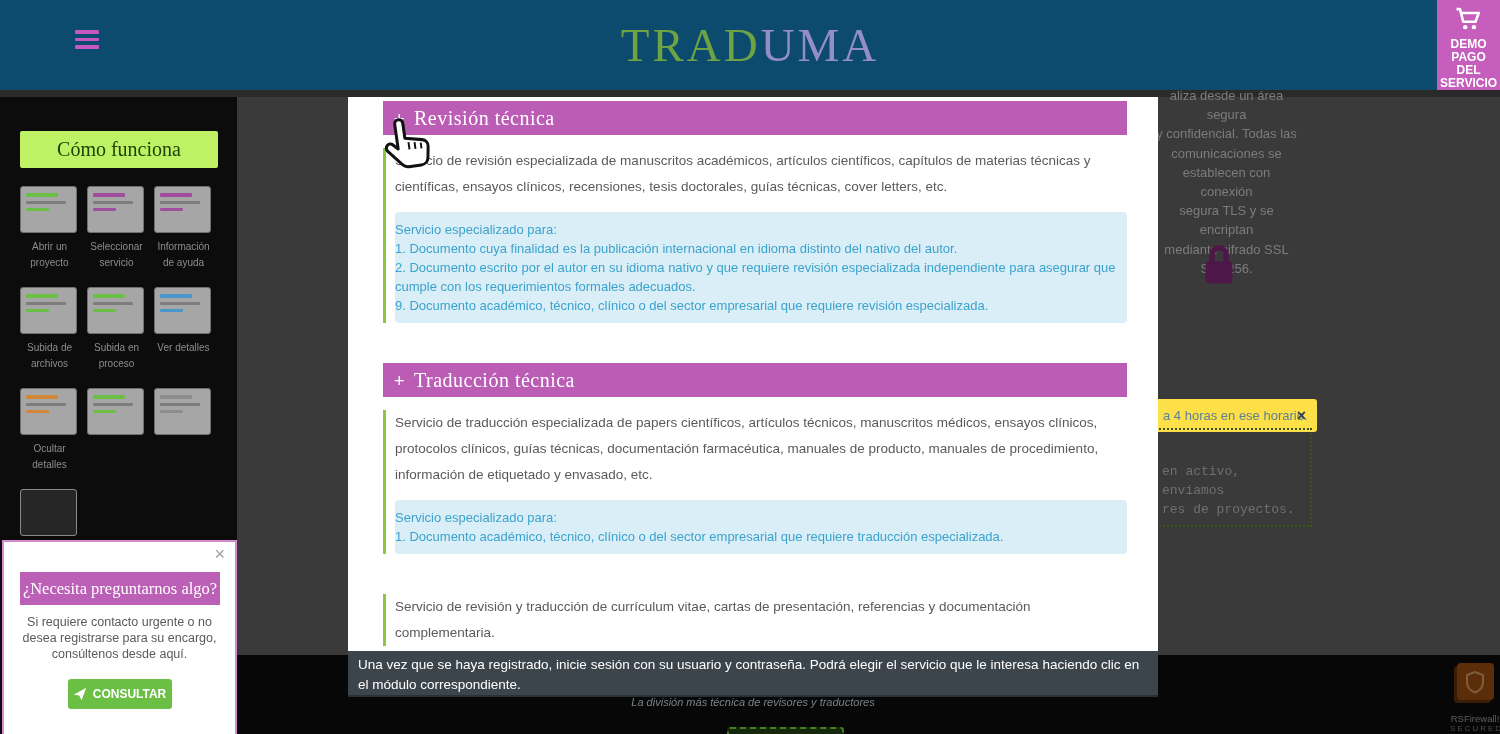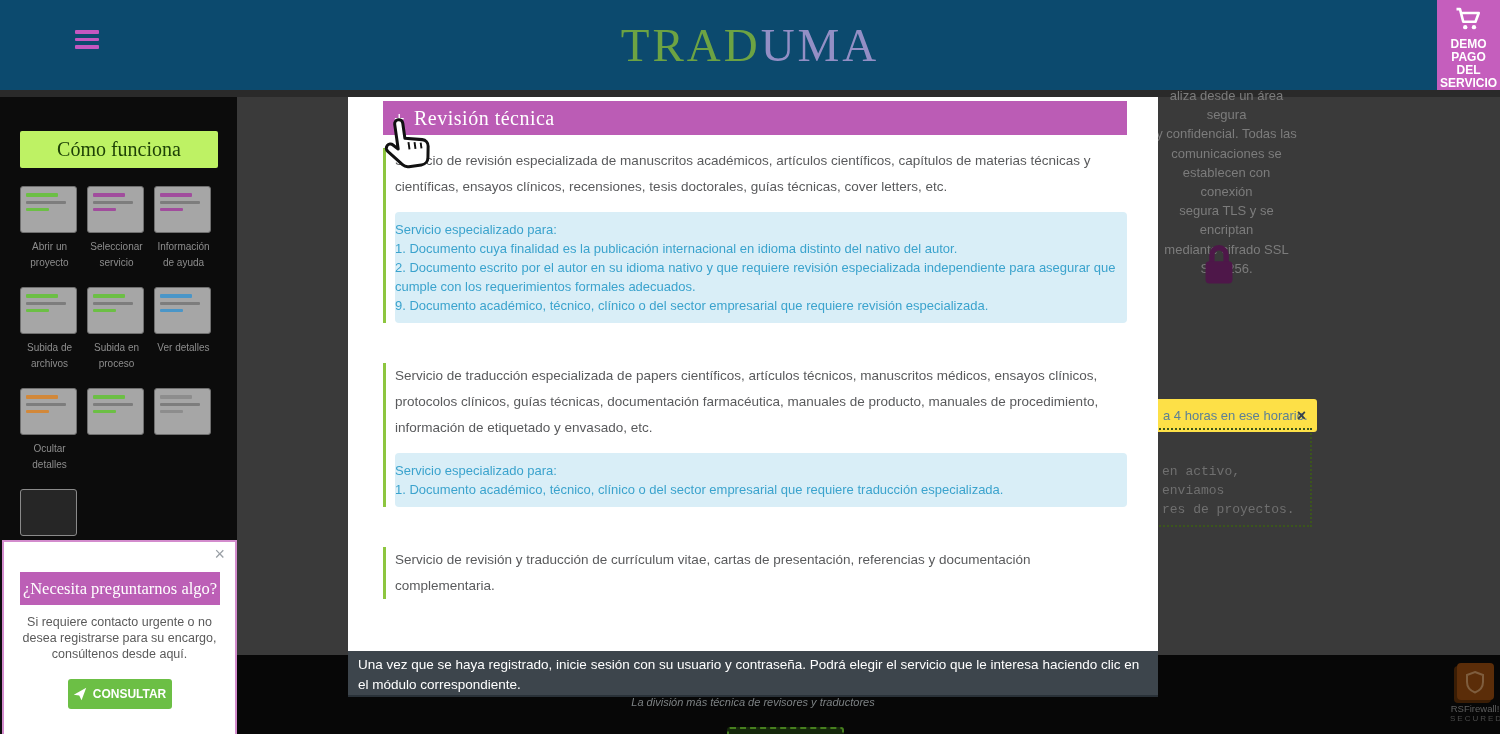--- a/index.html
+++ b/index.html
@@ -36,21 +36,21 @@
     z-index:4;color:#6f6f6f;font-size:13px;line-height:19px;padding:32px 0 0 120px;font-family:Liberation Mono, monospace;}
 
   
   .tagline{position:absolute;left:348px;top:696px;width:810px;text-align:center;z-index:4;
     font-style:italic;font-size:11px;color:#7d8284;}
   .foot-btn{position:absolute;left:727px;top:727px;width:117px;height:30px;z-index:4;
     background:#15270b;border:2px dashed #467f1e;border-radius:3px;}
   .rsf{position:absolute;left:1450px;top:663px;width:50px;z-index:4;text-align:center;}
   .rsf-box{width:37px;height:37px;margin:0 auto;background:#5b2d09;border-radius:4px;
     box-shadow:-3px 3px 0 #3a1d05;display:flex;align-items:center;justify-content:center;}
-  .rsf-name{font-size:9.5px;color:#5f5f5f;margin-top:3px;text-align:center;}
+  .rsf-name{font-size:9.5px;color:#5f5f5f;margin-top:13px;text-align:center;}
   .rsf-sec{font-size:8px;letter-spacing:2px;color:#4c4c4c;}
 
   
   .header{position:absolute;left:0;top:0;width:1500px;height:90px;background:#0c4a6e;z-index:50;}
   .burger{position:absolute;left:75px;top:30px;width:24px;cursor:pointer;}
   .burger i{display:block;height:3.5px;background:#c457c0;border-radius:1px;margin-bottom:4px;}
   .logo{position:absolute;left:0;top:18px;width:1500px;text-align:center;
     font-family:"Liberation Serif",serif;font-size:47px;font-weight:400;letter-spacing:3px;}
   .logo .g{color:#6da343;}
   .logo .p{color:#938fc5;}
@@ -225,20 +225,21 @@
           <p class="desc">Servicio de revisión especializada de manuscritos académicos, artículos científicos, capítulos de materias técnicas y científicas, ensayos clínicos, recensiones, tesis doctorales, guías técnicas, cover letters, etc.</p>
           <div class="bluebox">
             <div class="boxline">Servicio especializado para:</div>
             <div class="boxline">1. Documento cuya finalidad es la publicación internacional en idioma distinto del nativo del autor.</div>
             <div class="boxline">2. Documento escrito por el autor en su idioma nativo y que requiere revisión especializada independiente para asegurar que cumple con los requerimientos formales adecuados.</div>
             <div class="boxline">9. Documento académico, técnico, clínico o del sector empresarial que requiere revisión especializada.</div>
           </div>
         </div>
       </div>
       <div class="section">
+        <div class="bar"><span class="plus">+</span><span>Traducción técnica</span></div>
         <div class="greenwrap">
           <p class="desc">Servicio de traducción especializada de papers científicos, artículos técnicos, manuscritos médicos, ensayos clínicos, protocolos clínicos, guías técnicas, documentación farmacéutica, manuales de producto, manuales de procedimiento, información de etiquetado y envasado, etc.</p>
           <div class="bluebox">
             <div class="boxline">Servicio especializado para:</div>
             <div class="boxline">1. Documento académico, técnico, clínico o del sector empresarial que requiere traducción especializada.</div>
           </div>
         </div>
       </div>
       <div class="section">
         <div class="greenwrap">

